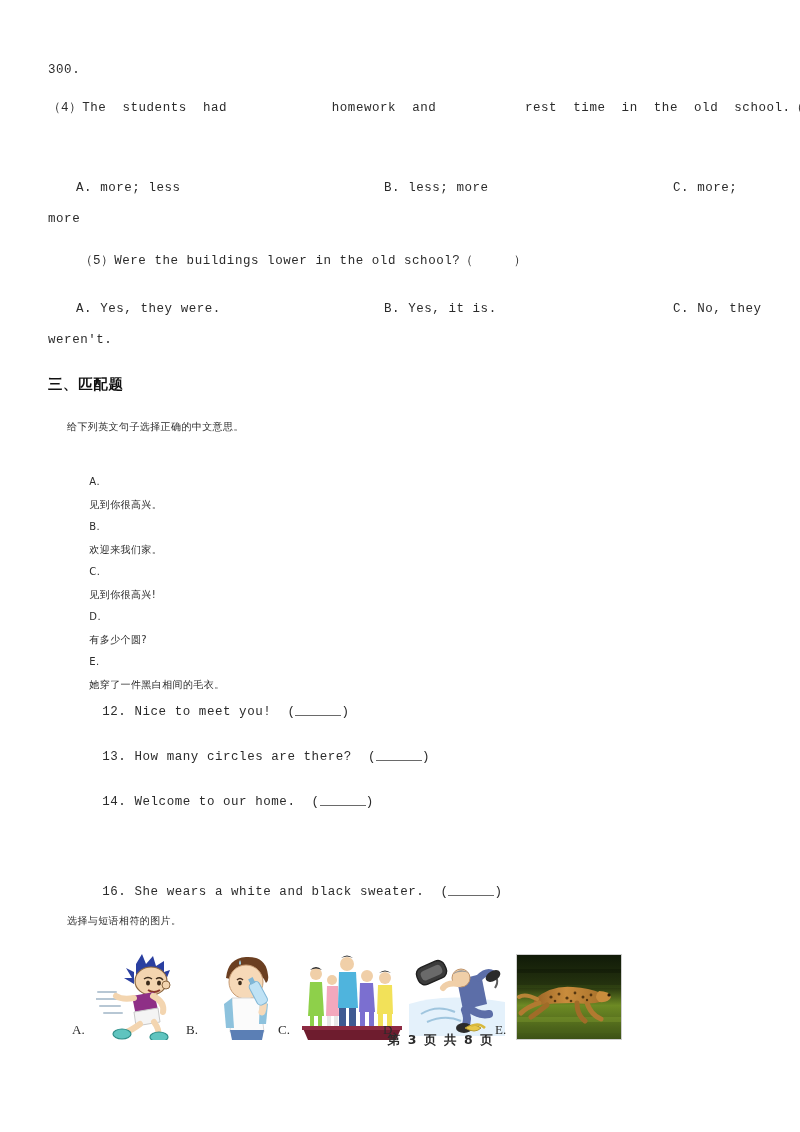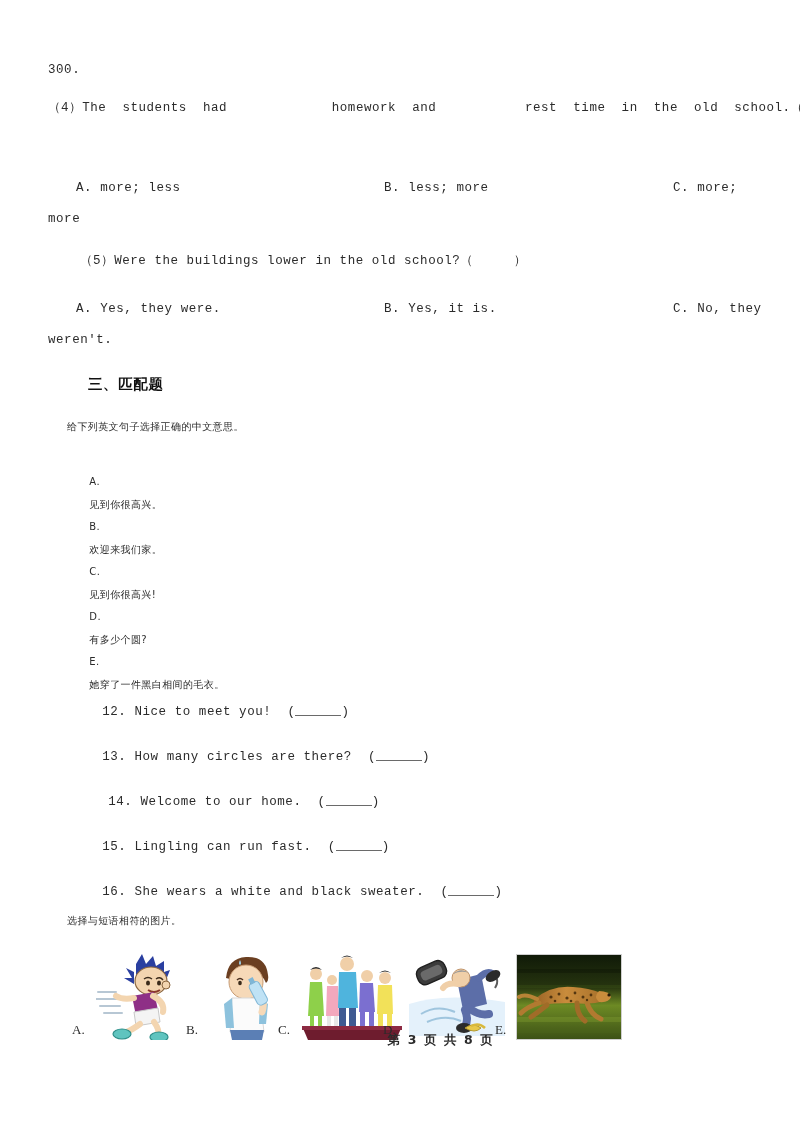--- a/index.html
+++ b/index.html
@@ -42,21 +42,20 @@
     letter-spacing: 0.4px;
   }
   .cn-head {
     position: absolute;
     font-family: "DejaVu Sans", "Liberation Sans", sans-serif;
     font-size: 14.5px;
     font-weight: bold;
     color: #111;
     letter-spacing: 0.6px;
     white-space: pre;
-    margin-left: 40px;
   }
 
   
   .optrow {
     position: absolute;
     left: 48px;
     width: 704px;
     height: 18px;
     text-align: right;
   }
@@ -184,27 +183,24 @@
   </div>
 
   <div class="line" style="left:70px; top:690px;">
     <span>12</span><span>.</span>&nbsp;<span>Nice to meet you!</span>&nbsp;&nbsp;(<span class="blank-u"></span>)
   </div>
 
   <div class="line" style="left:70px; top:735px;">
     <span>13</span><span>.</span>&nbsp;<span>How many circles are there?</span>&nbsp;&nbsp;(<span class="blank-u"></span>)
   </div>
 
-  <div class="line" style="left:76px; top:780px;text-align:right;">
+  <div class="line" style="left:70px; top:780px;text-align:right;">
     <span>14</span><span>.</span>&nbsp;<span>Welcome to our home.</span>&nbsp;&nbsp;(<span class="blank-u"></span>)
   </div>
 
-  <div class="line" style="left:70px; top:825px;">
-    <span>15</span><span>.</span>&nbsp;<span>Lingling can run fast.</span>&nbsp;&nbsp;(<span class="blank-u"></span>)
-  </div>
 
   <div class="line" style="left:70px; top:870px;">
     <span>16</span><span>.</span>&nbsp;<span>She wears a white and black sweater.</span>&nbsp;&nbsp;(<span class="blank-u"></span>)
   </div>
 
   <div class="cn" style="left:67px; top:914px;">选择与短语相符的图片。</div>
 
   <div class="picstrip">
 
     <span class="piclabel" style="left:24px;">A.</span>

